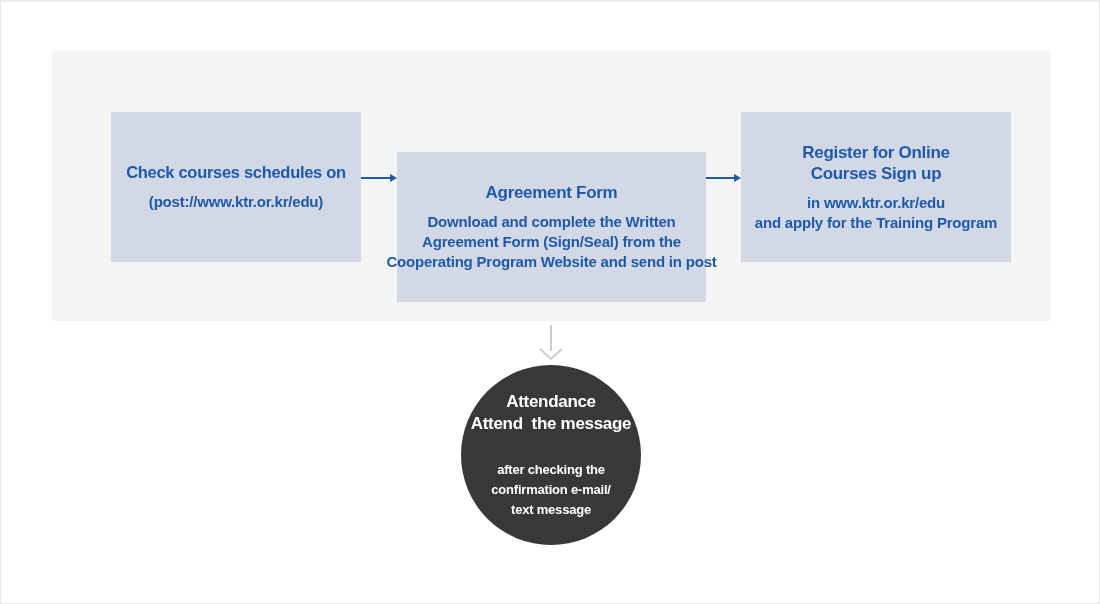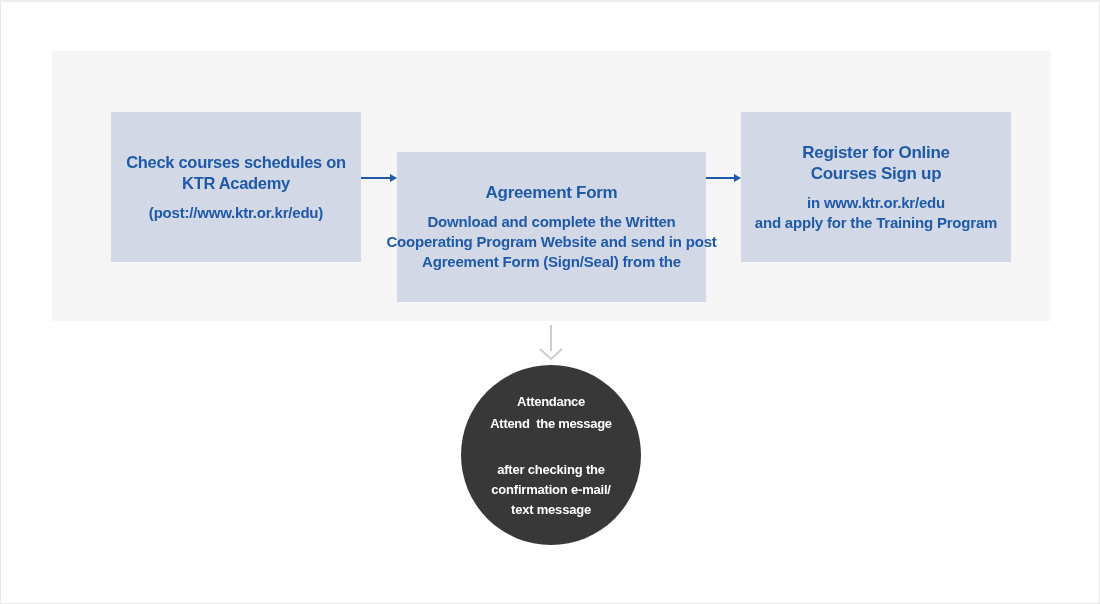--- a/index.html
+++ b/index.html
@@ -66,58 +66,57 @@
     left: 460px; top: 363px;
     width: 180px; height: 180px;
     border-radius: 50%;
     background: #383838;
     color: #ffffff;
     display: flex; flex-direction: column;
     align-items: center; justify-content: center;
     text-align: center;
   }
   .circle-title .line {
-    font-size: 13px; font-weight: 700;
+    font-size: 17px; font-weight: 700;
     line-height: 22px; white-space: pre;
     letter-spacing: -0.3px;
   }
   .circle-body { margin-top: 25px; }
   .circle-body .line {
     font-size: 13px; font-weight: 700;
     line-height: 20px; white-space: pre;
     letter-spacing: -0.2px;
   }
 </style>
 </head>
 <body>
 
 <div class="page">
 
   <div class="panel"></div>
 
   <div class="step-box step-1">
     <div class="box-title">
       <div class="line">Check courses schedules on</div>
-      <div class="line">KTR Academy</div>
     </div>
     <div class="box-body">
       <div class="line">(post://www.ktr.or.kr/edu)</div>
     </div>
   </div>
 
   <div class="h-arrow arrow-1"></div>
 
   <div class="step-box step-2">
     <div class="box-title">
       <div class="line">Agreement Form</div>
     </div>
     <div class="box-body">
       <div class="line">Download and complete the Written</div>
+      <div class="line">Agreement Form (Sign/Seal) from the</div>
       <div class="line">Cooperating Program Website and send in post</div>
-      <div class="line">Agreement Form (Sign/Seal) from the</div>
     </div>
   </div>
 
   <div class="h-arrow arrow-2"></div>
 
   <div class="step-box step-3">
     <div class="box-title">
       <div class="line">Register for Online</div>
       <div class="line">Courses Sign up</div>
     </div>

